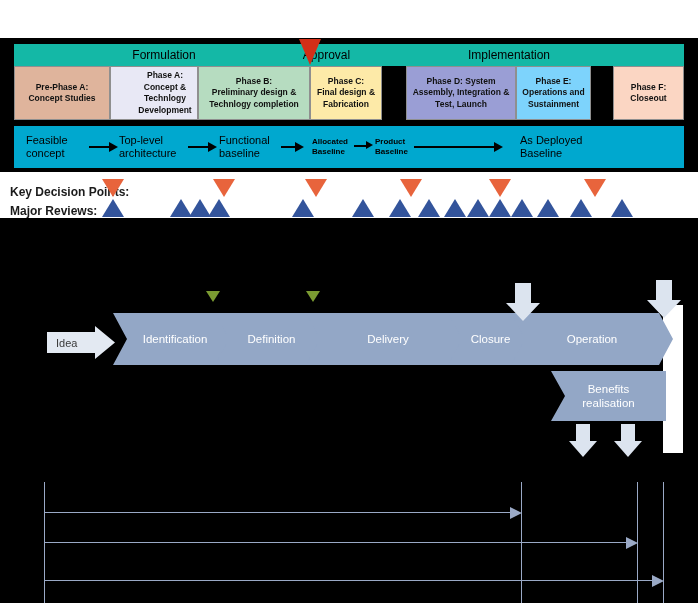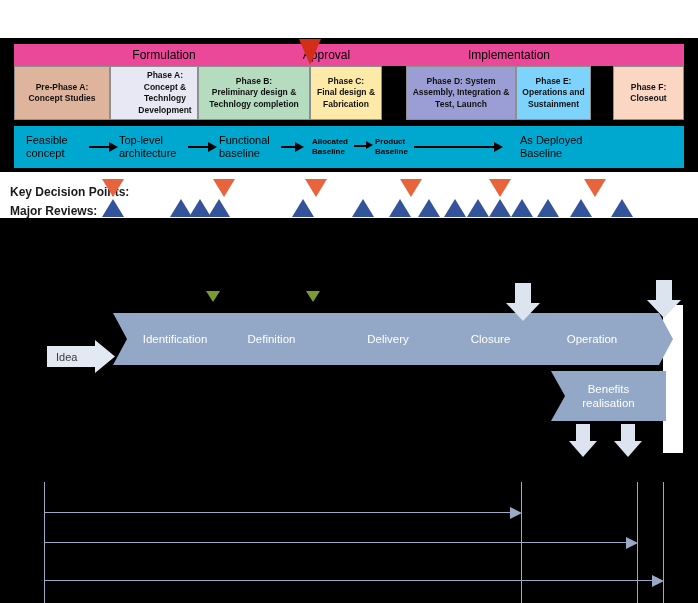--- a/index.html
+++ b/index.html
@@ -24,21 +24,21 @@
     left: 0; top: 0;
     width: 698px; height: 38px;
     background: #ffffff;
   }
 
   
   .yellow-bar {
     position: absolute;
     left: 14px; top: 44px;
     width: 670px; height: 22px;
-    background: #ec4899;
+    background: #14b8a6;
   }
   .yellow-seg {
     position: absolute;
     top: 0; height: 22px;
     line-height: 22px;
     text-align: center;
     font-size: 12px;
     color: #000000;
     white-space: nowrap;
   }
@@ -136,21 +136,21 @@
     position: absolute;
     width: 0; height: 0;
     border-left: 11px solid transparent;
     border-right: 11px solid transparent;
     border-top: 18px solid #e8643c;
   }
 
   
   .idea-arrow {
     position: absolute;
-    left: 47px; top: 340px;
+    left: 47px; top: 326px;
     width: 68px; height: 33px;
     background: #e3e9f2;
     clip-path: polygon(0 6px, 48px 6px, 48px 0, 68px 16.5px, 48px 33px, 48px 27px, 0 27px);
     display: flex; align-items: center;
     padding-left: 9px;
     box-sizing: border-box;
     font-size: 11px; color: #3a3a3a; text-align: right;
   }
   .chev {
     position: absolute;

